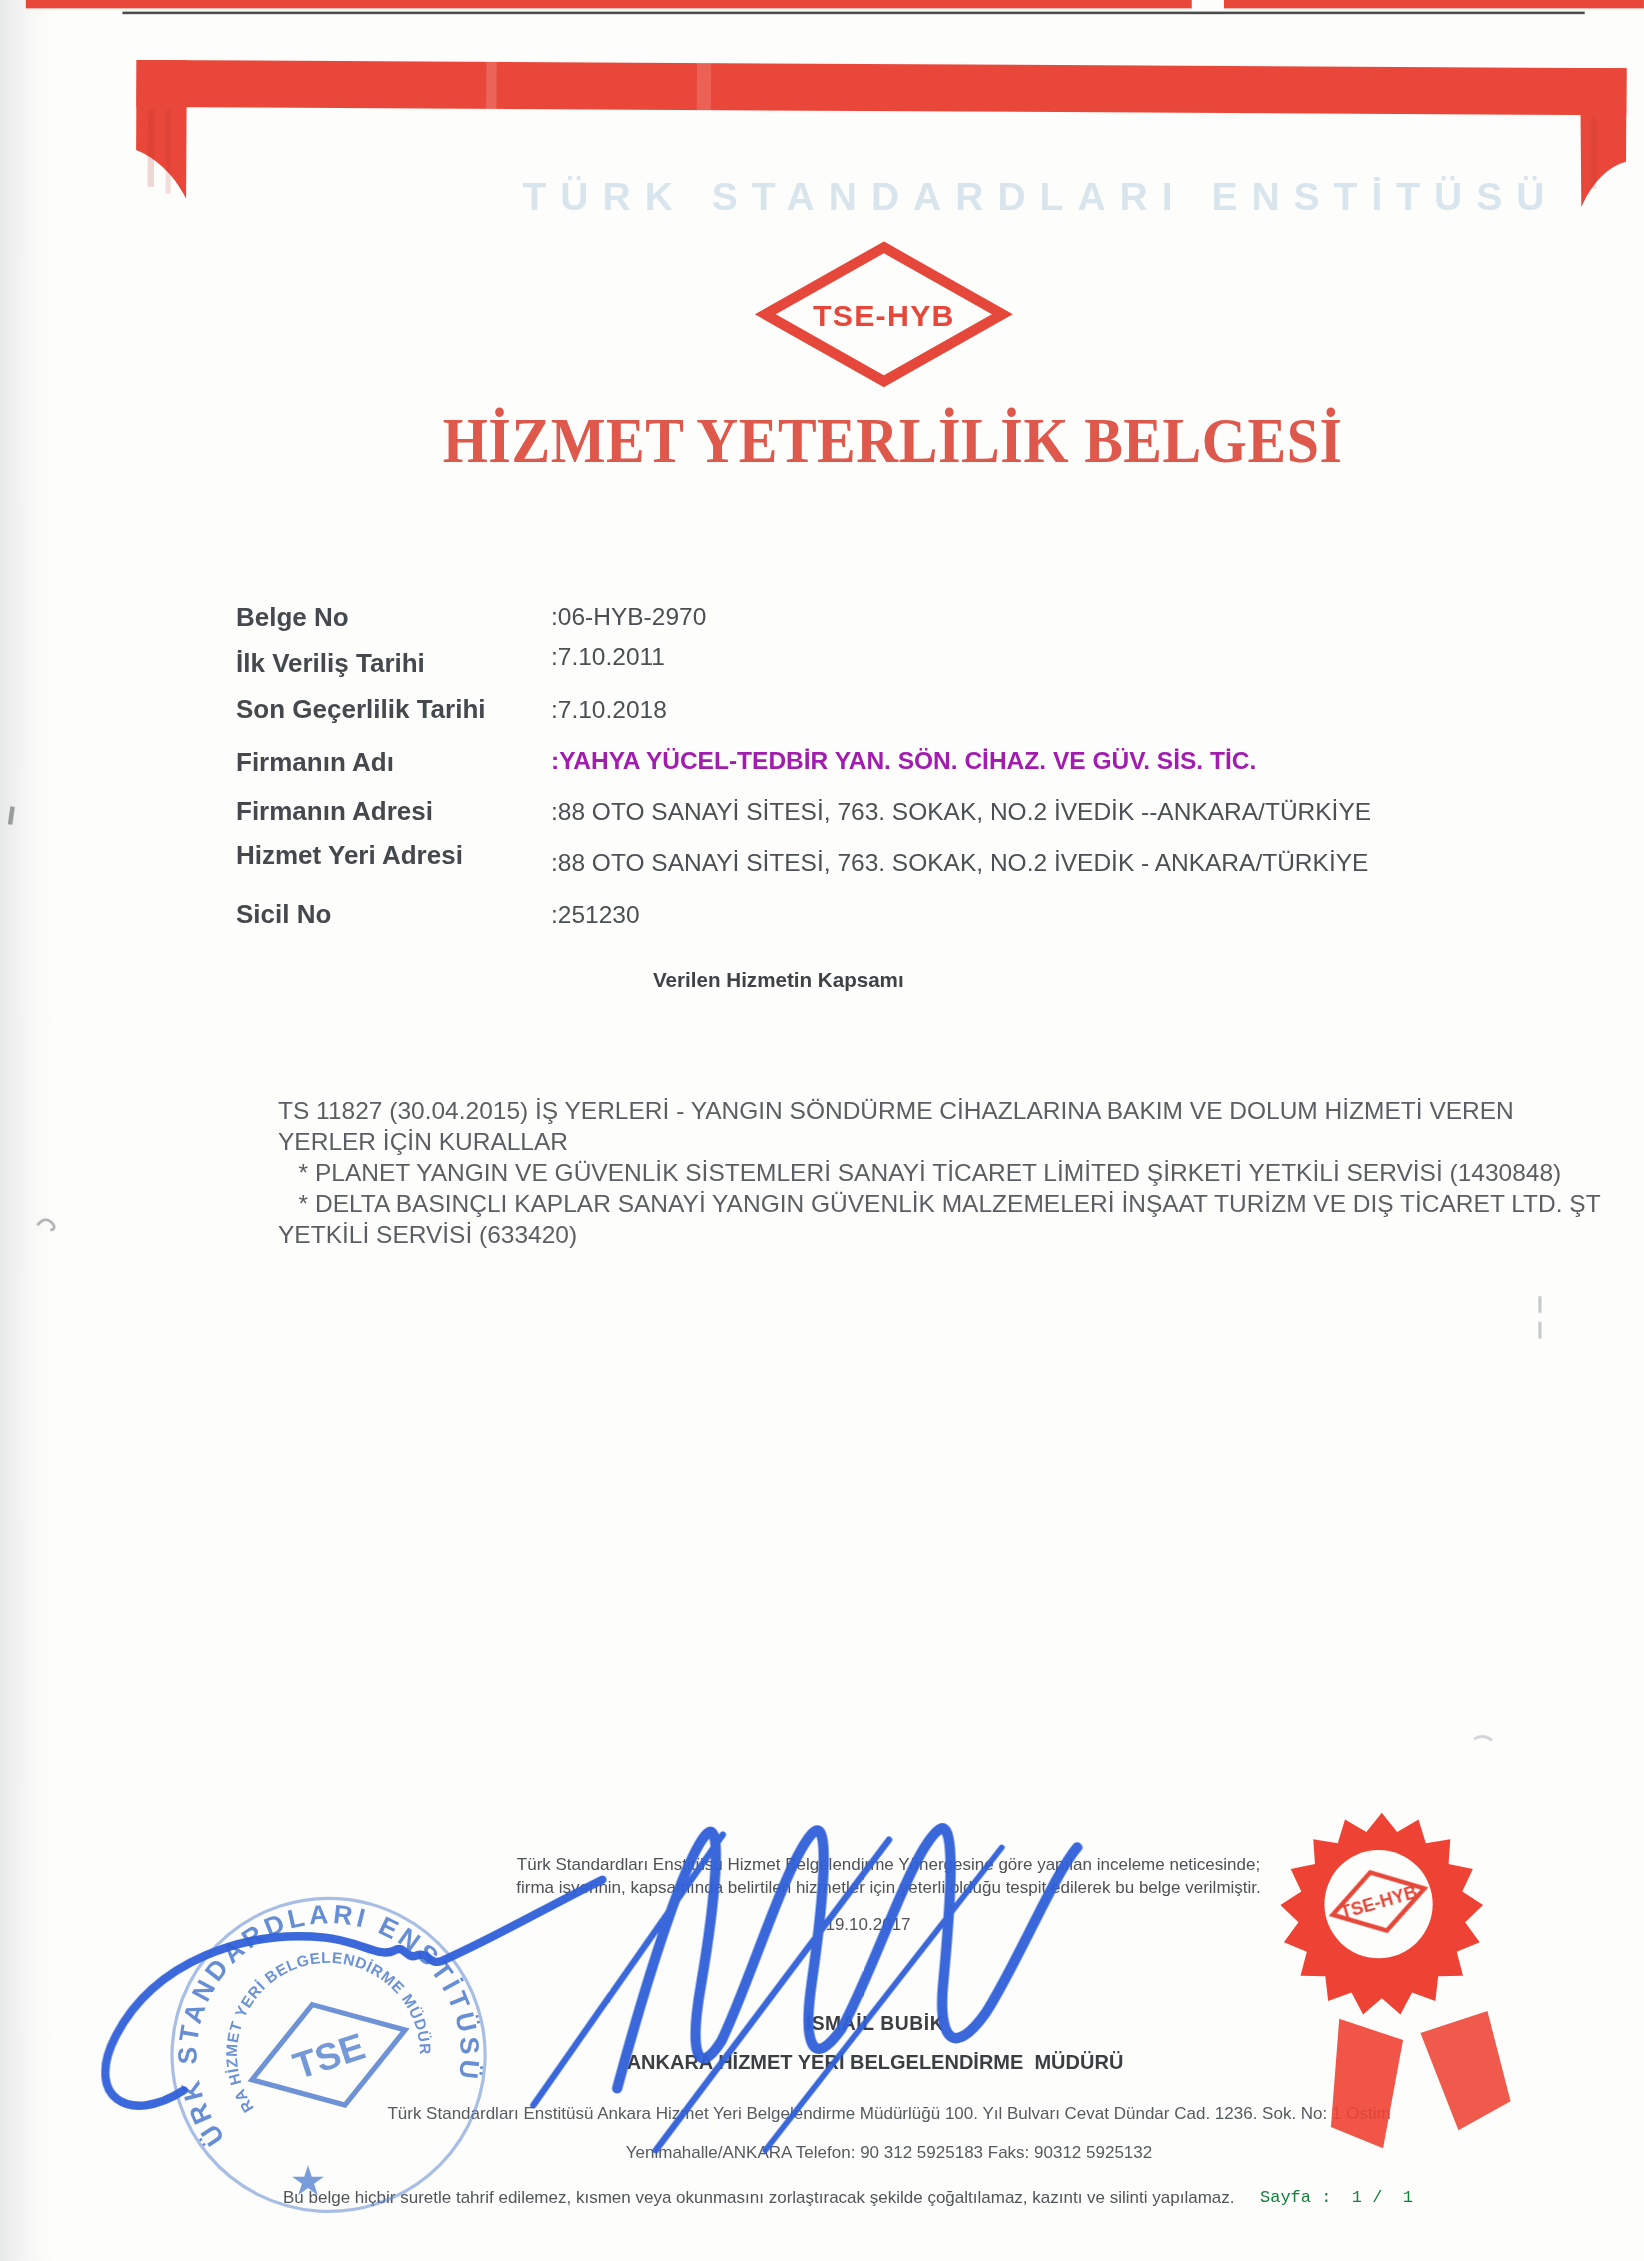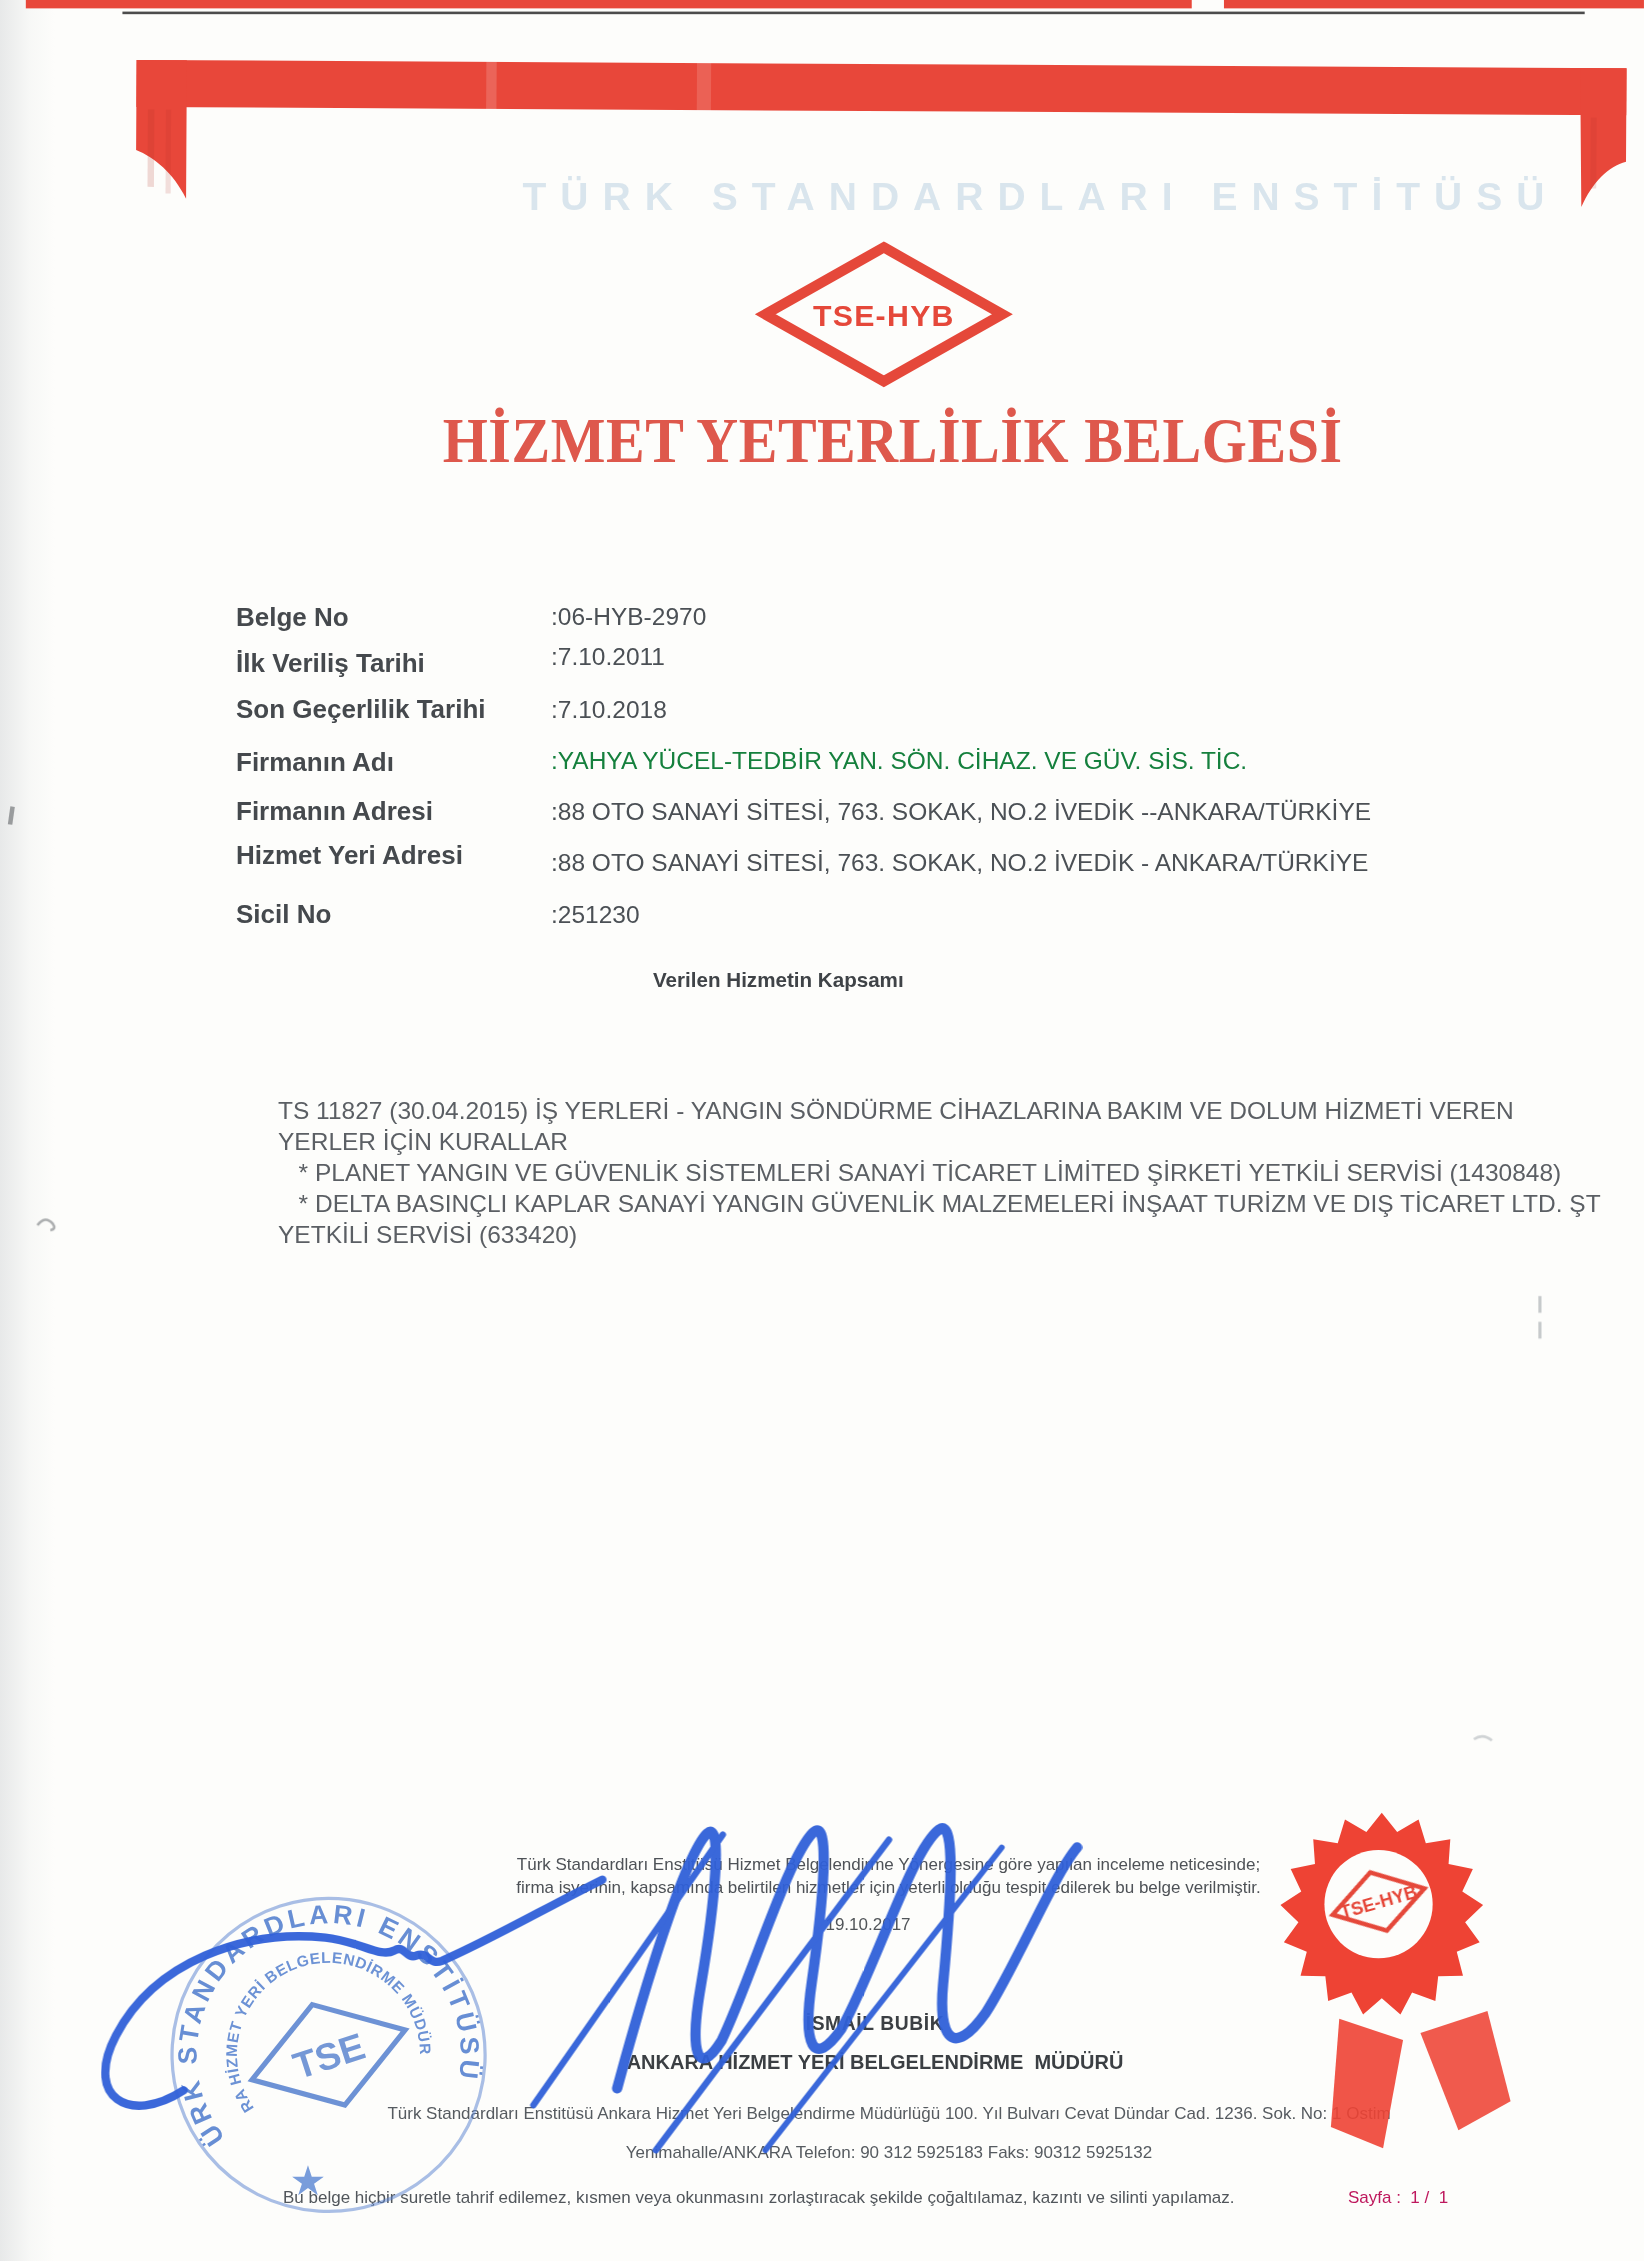--- a/index.html
+++ b/index.html
@@ -16,37 +16,37 @@
   .watermark{left:509px;top:175px;width:1063px;text-align:center;
     font-weight:bold;font-size:39px;letter-spacing:14px;
     color:rgba(168,196,218,.42);z-index:2;white-space:nowrap;}
   
   .title{left:419px;top:405px;width:902px;text-align:center;z-index:3;}
   .title span{display:inline-block;font-family:"Liberation Serif",serif;font-weight:bold;
     font-size:61px;color:#de584c;letter-spacing:0.6px;transform:scale(.95,1.04);transform-origin:center top;white-space:nowrap;}
   
   .flabel{left:236px;font-size:26px;font-weight:bold;color:#45494d;z-index:3;white-space:nowrap;}
   .fvalue{left:551px;font-size:24.5px;color:#4b5055;z-index:3;white-space:nowrap;}
-  .fvalue.bold{font-weight:normal;color:#15803d;}
+  .fvalue.bold{font-weight:bold;color:#a21caf;}
   .scope-heading{left:653px;top:968px;font-size:20.6px;font-weight:bold;color:#3f4347;z-index:3;white-space:nowrap;}
   .scope{left:278px;top:1095px;width:1314px;z-index:3;}
   .scope .line{font-size:24.5px;line-height:31px;color:#5b5f64;white-space:nowrap;}
   .scope .line.indent{padding-left:20.6px;}
   
   .statement{left:482px;top:1854px;width:813px;text-align:center;z-index:3;}
   .statement div{font-size:17px;line-height:22.5px;color:#4e5257;white-space:nowrap;}
   .sigdate{left:739px;top:1915px;width:258px;text-align:center;font-size:17px;color:#515559;z-index:3;}
   .signer{left:424px;width:902px;text-align:center;z-index:3;}
   .signer-name{top:2013px;font-size:19.3px;font-weight:bold;color:#3b3f43;letter-spacing:0.6px;}
   .signer-title{top:2051px;font-size:20px;font-weight:bold;color:#3b3f43;white-space:pre;}
   .addr{left:322px;top:2104px;width:1134px;text-align:center;z-index:3;}
   .addr div{font-size:17px;color:#565b60;white-space:nowrap;}
   .addr div + div{margin-top:19.3px;}
   .note{left:283px;top:2188px;font-size:17px;color:#51565b;z-index:3;white-space:nowrap;text-align:center;}
-  .pagelabel{left:1348px;top:2188px;font-size:17px;color:#be185d;z-index:3;white-space:pre;}
+  .pagelabel{left:1260px;top:2188px;font-size:17px;color:#15803d;z-index:3;white-space:pre;font-family:Liberation Mono, monospace;}
   svg.overlay{left:0;top:0;z-index:10;pointer-events:none;}
 </style>
 </head>
 <body>
 
 <div class="abs scan-left"></div>
 
 <div class="abs watermark">TÜRK STANDARDLARI ENSTİTÜSÜ</div>
 
 <div class="abs title"><span>HİZMET YETERLİLİK BELGESİ</span></div>

